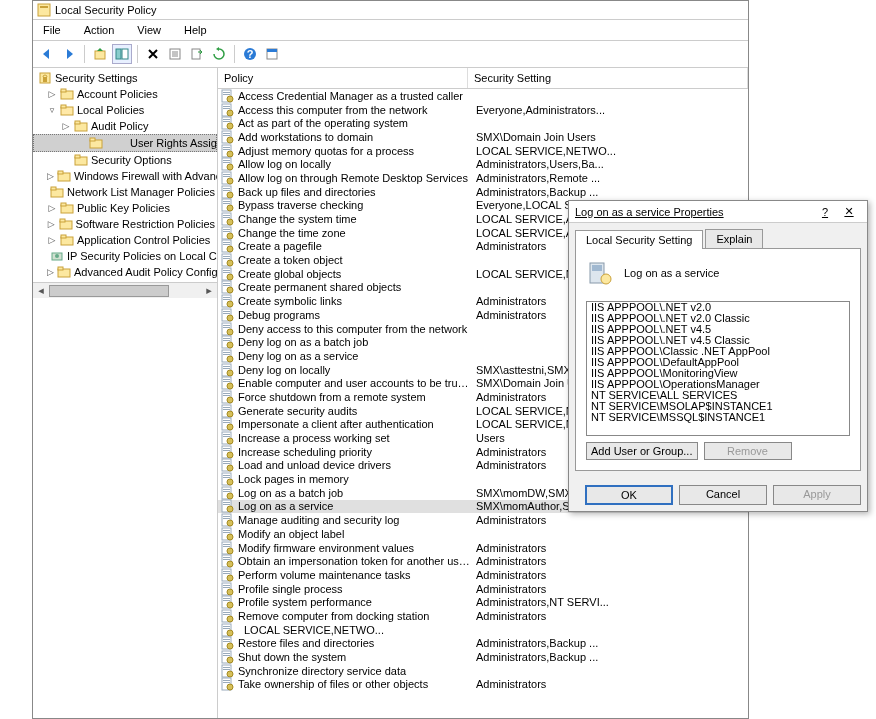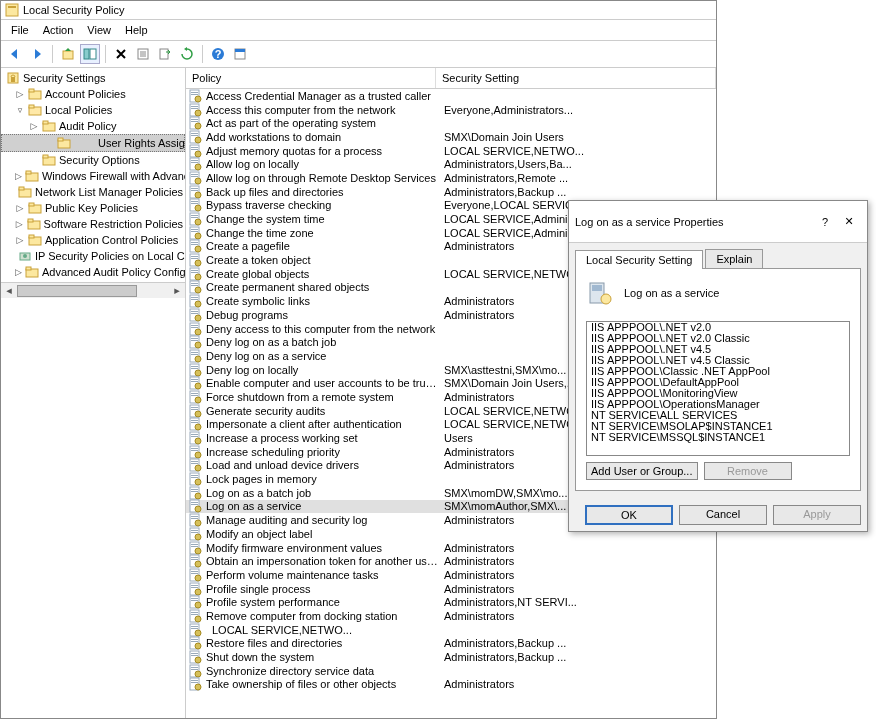--- a/index.html
+++ b/index.html
@@ -1,20 +1,20 @@
 <!DOCTYPE html>
 <html><head>
 <meta charset="utf-8">
 <style>
   * { box-sizing: border-box; font-family: "Segoe UI", Tahoma, sans-serif; font-size: 11px; }
   body { margin: 0; padding: 0; background: #fff; color: #000; width: 876px; height: 719px; overflow: hidden; position: relative; }
-  .window { border: 1px solid #888; width: 717px; height: 719px; display: flex; flex-direction: column; }
+  .window { border: 1px solid #888; width: 717px; height: 719px; display: flex; flex-direction: column; margin-left: 32px; }
   .titlebar { background: #fff; border-bottom: 1px solid #ccc; padding: 2px 4px; display: flex; align-items: center; }
   .titlebar .icon { width: 14px; height: 14px; margin-right: 4px; }
-  .menubar { padding: 2px 4px; border-bottom: 1px solid #ccc; display: flex; gap: 2px; }
+  .menubar { padding: 2px 4px; border-bottom: 1px solid #ccc; display: flex; gap: 11px; }
   .menubar span { padding: 2px 6px; cursor: default; }
   .toolbar { padding: 3px 4px; border-bottom: 1px solid #ccc; display: flex; align-items: center; gap: 2px; }
   .tb-btn { width: 20px; height: 20px; display: flex; align-items: center; justify-content: center; border: 1px solid transparent; }
   .tb-sep { width: 1px; height: 18px; background: #ccc; margin: 0 3px; }
   .content { flex: 1; display: flex; overflow: hidden; }
   .tree-pane { width: 185px; border-right: 1px solid #ccc; overflow: auto; }
   .tree { padding: 2px 0; }
   .tree-row { display: flex; align-items: center; padding: 1px 2px; white-space: nowrap; cursor: default; }
   .tree-row.sel { background: #d0d0d0; border: 1px dotted #777; }
   .expander { width: 10px; text-align: center; color: #555; font-size: 9px; }
@@ -29,21 +29,21 @@
   .list-row.sel { background: #e0e0e0; }
   .list-row .ricon { width: 14px; height: 14px; margin-right: 4px; flex-shrink: 0; }
   .list-row .rname { width: 232px; white-space: nowrap; overflow: hidden; text-overflow: ellipsis; }
   .list-row .rval { flex: 1; white-space: nowrap; overflow: hidden; text-overflow: ellipsis; padding-left: 6px; }
   .hscroll { height: 16px; border-top: 1px solid #ccc; background: #f0f0f0; position: relative; display: flex; align-items: center; }
   .hscroll .arrow { width: 16px; text-align: center; color: #555; }
   .hscroll .thumb { position: absolute; left: 16px; width: 120px; height: 12px; background: #ccc; border: 1px solid #999; }
 
   
   .dialog { position: absolute; left: 568px; top: 200px; width: 300px; border: 1px solid #888; background: #f0f0f0; box-shadow: 2px 2px 6px rgba(0,0,0,0.3); }
-  .dlg-title { background: #fff; border-bottom: 1px solid #ccc; padding: 14px 6px; display: flex; align-items: center; }
+  .dlg-title { background: #fff; border-bottom: 1px solid #ccc; padding: 4px 6px; display: flex; align-items: center; text-decoration: underline; }
   .dlg-title .spacer { flex: 1; }
   .dlg-title .tbtn { width: 24px; text-align: center; cursor: default; }
   .dlg-body { padding: 6px; }
   .tabs { display: flex; border-bottom: 1px solid #999; }
   .tab { padding: 3px 10px; border: 1px solid #999; border-bottom: none; margin-right: 2px; background: #fff; position: relative; top: 1px; }
   .tab.inactive { background: #e8e8e8; top: 0; }
   .tab-panel { border: 1px solid #999; border-top: none; background: #fff; padding: 10px; }
   .policy-icon-row { display: flex; align-items: center; gap: 10px; margin-bottom: 14px; }
   .listbox { width: 100%; height: 135px; border: 1px solid #888; background: #fff; overflow-y: scroll; font-size: 10px; }
   .listbox div { padding: 0 4px; white-space: nowrap; line-height: 1.0; }

